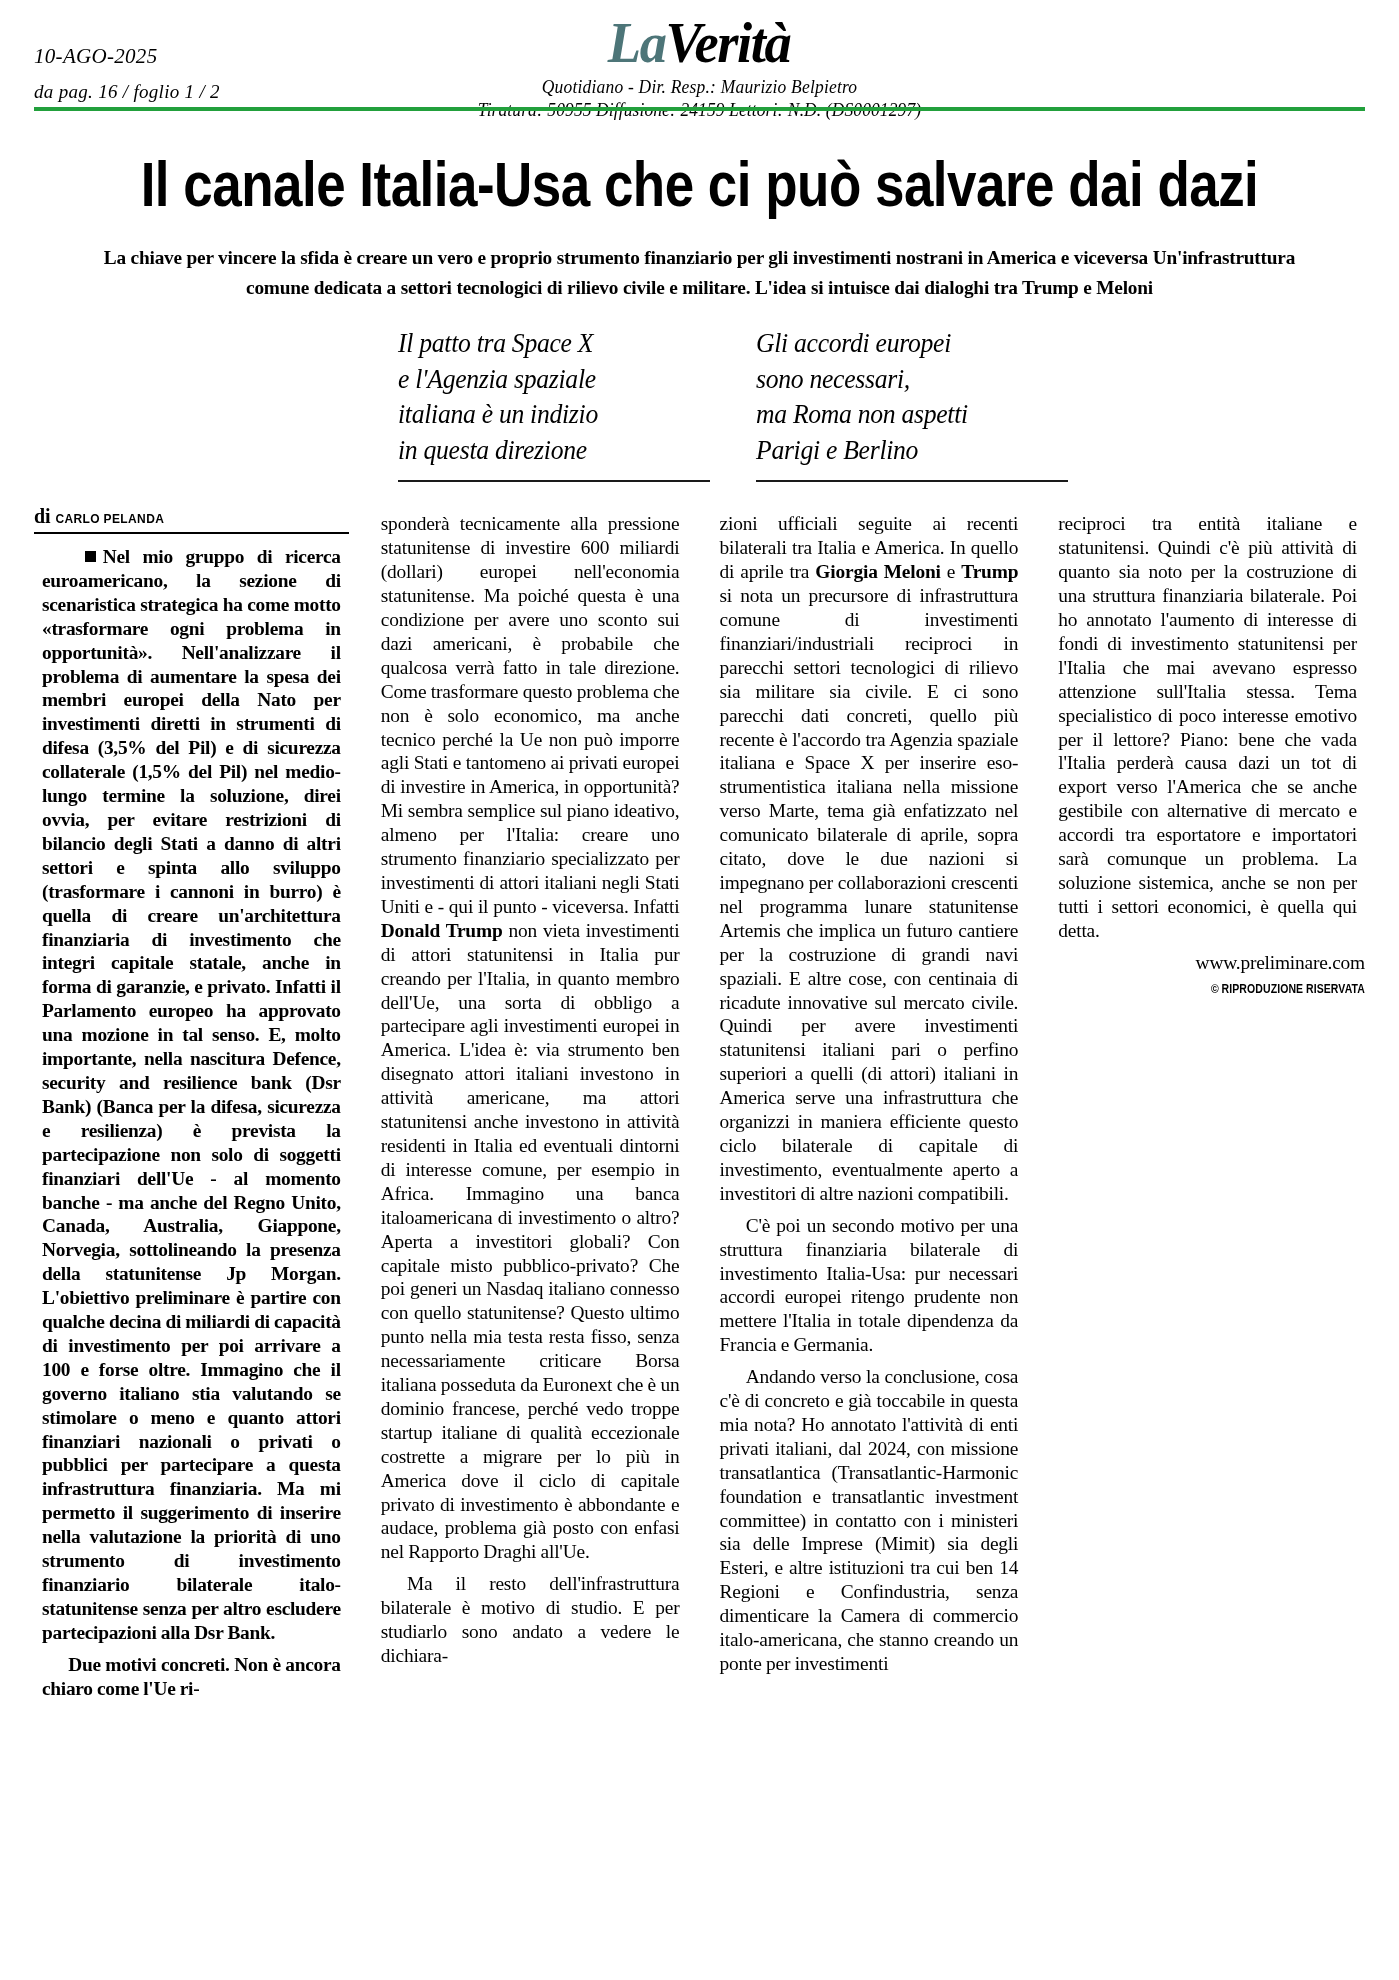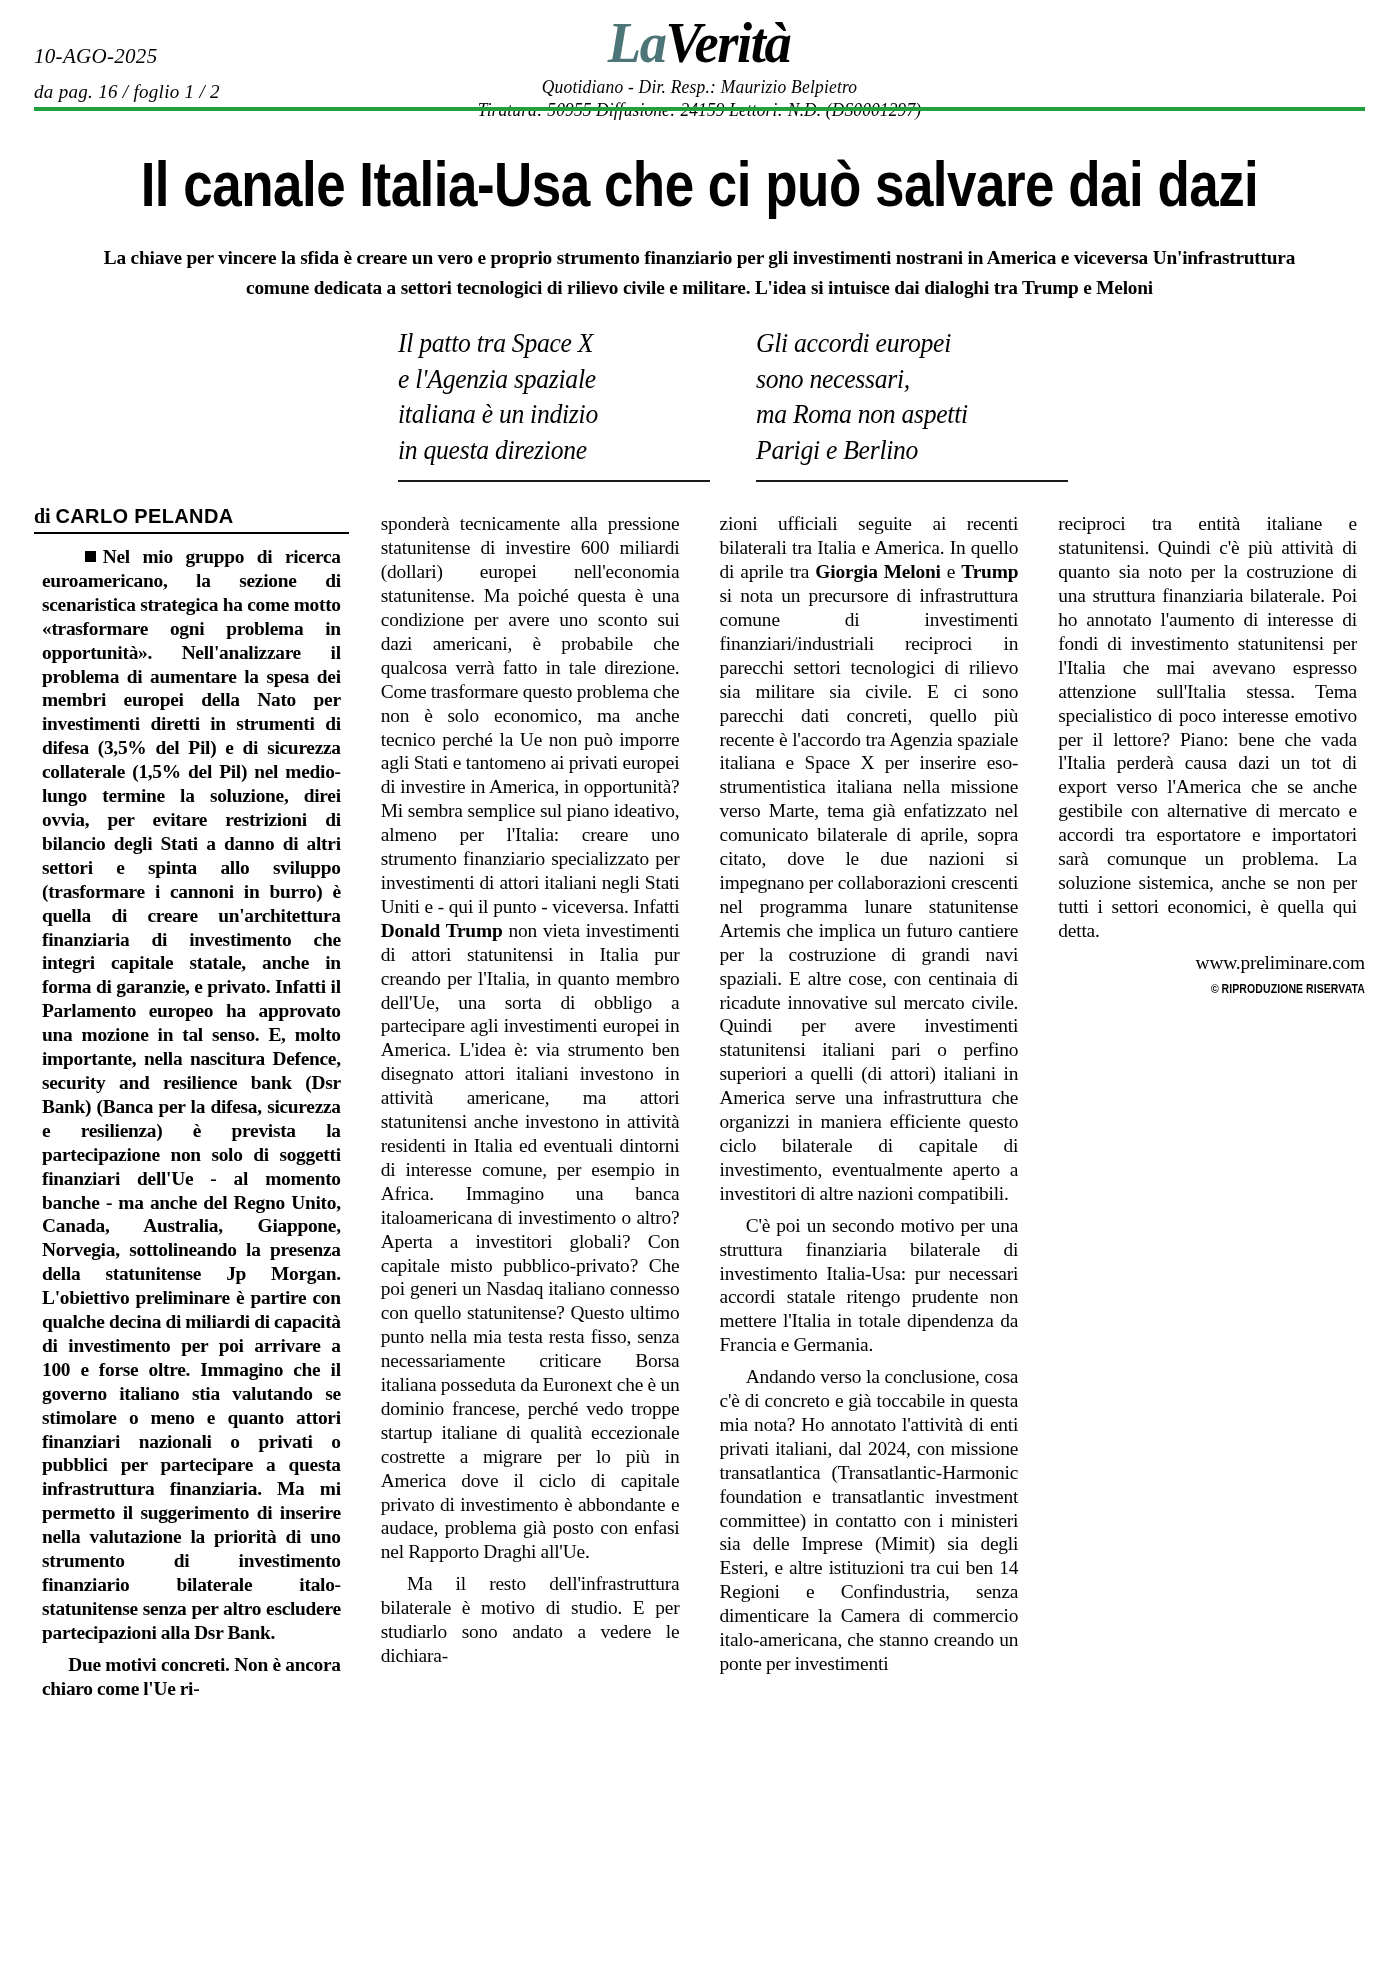--- a/index.html
+++ b/index.html
@@ -171,21 +171,21 @@
     font-weight: normal;
   }
   .byline .byline-di {
     font-family: "Liberation Serif", "DejaVu Serif", serif;
     font-weight: bold;
     font-size: 20px;
   }
   .byline .byline-name {
     font-family: "Liberation Sans", "DejaVu Sans", sans-serif;
     font-weight: bold;
-    font-size: 20px;
+    font-size: 12px;
     letter-spacing: 0.4px;
   }
   .byline-rule {
     border-bottom: 2.5px solid #000;
     margin-bottom: 11px;
   }
 
   .square-bullet {
     display: inline-block;
     width: 11px;
@@ -269,21 +269,21 @@
     <p>Due motivi concreti. Non è ancora chiaro come l'Ue ri-</p>
   </div>
 
   <div class="col col-2">
     <p><span>sponderà tecnicamente alla pressione statunitense di investire 600 miliardi (dollari) europei nell'economia statunitense. Ma poiché questa è una condizione per avere uno sconto sui dazi americani, è probabile che qualcosa verrà fatto in tale direzione. Come trasformare questo problema che non è solo economico, ma anche tecnico perché la Ue non può imporre agli Stati e tantomeno ai privati europei di investire in America, in opportunità? Mi sembra semplice sul piano ideativo, almeno per l'Italia: creare uno strumento finanziario specializzato per investimenti di attori italiani negli Stati Uniti e - qui il punto - viceversa. Infatti </span><b>Donald Trump</b><span> non vieta investimenti di attori statunitensi in Italia pur creando per l'Italia, in quanto membro dell'Ue, una sorta di obbligo a partecipare agli investimenti europei in America. L'idea è: via strumento ben disegnato attori italiani investono in attività americane, ma attori statunitensi anche investono in attività residenti in Italia ed eventuali dintorni di interesse comune, per esempio in Africa. Immagino una banca italoamericana di investimento o altro? Aperta a investitori globali? Con capitale misto pubblico-privato? Che poi generi un Nasdaq italiano connesso con quello statunitense? Questo ultimo punto nella mia testa resta fisso, senza necessariamente criticare Borsa italiana posseduta da Euronext che è un dominio francese, perché vedo troppe startup italiane di qualità eccezionale costrette a migrare per lo più in America dove il ciclo di capitale privato di investimento è abbondante e audace, problema già posto con enfasi nel Rapporto Draghi all'Ue.</span></p>
     <p>Ma il resto dell'infrastruttura bilaterale è motivo di studio. E per studiarlo sono andato a vedere le dichiara-</p>
   </div>
 
   <div class="col col-3">
     <p><span>zioni ufficiali seguite ai recenti bilaterali tra Italia e America. In quello di aprile tra </span><b>Giorgia Meloni</b><span> e </span><b>Trump</b><span> si nota un precursore di infrastruttura comune di investimenti finanziari/industriali reciproci in parecchi settori tecnologici di rilievo sia militare sia civile. E ci sono parecchi dati concreti, quello più recente è l'accordo tra Agenzia spaziale italiana e Space X per inserire eso-strumentistica italiana nella missione verso Marte, tema già enfatizzato nel comunicato bilaterale di aprile, sopra citato, dove le due nazioni si impegnano per collaborazioni crescenti nel programma lunare statunitense Artemis che implica un futuro cantiere per la costruzione di grandi navi spaziali. E altre cose, con centinaia di ricadute innovative sul mercato civile. Quindi per avere investimenti statunitensi italiani pari o perfino superiori a quelli (di attori) italiani in America serve una infrastruttura che organizzi in maniera efficiente questo ciclo bilaterale di capitale di investimento, eventualmente aperto a investitori di altre nazioni compatibili.</span></p>
-    <p>C'è poi un secondo motivo per una struttura finanziaria bilaterale di investimento Italia-Usa: pur necessari accordi statale ritengo prudente non mettere l'Italia in totale dipendenza da Francia e Germania.</p>
+    <p>C'è poi un secondo motivo per una struttura finanziaria bilaterale di investimento Italia-Usa: pur necessari accordi europei ritengo prudente non mettere l'Italia in totale dipendenza da Francia e Germania.</p>
     <p>Andando verso la conclusione, cosa c'è di concreto e già toccabile in questa mia nota? Ho annotato l'attività di enti privati italiani, dal 2024, con missione transatlantica (Transatlantic-Harmonic foundation e transatlantic investment committee) in contatto con i ministeri sia delle Imprese (Mimit) sia degli Esteri, e altre istituzioni tra cui ben 14 Regioni e Confindustria, senza dimenticare la Camera di commercio italo-americana, che stanno creando un ponte per investimenti</p>
   </div>
 
   <div class="col col-4">
     <p>reciproci tra entità italiane e statunitensi. Quindi c'è più attività di quanto sia noto per la costruzione di una struttura finanziaria bilaterale. Poi ho annotato l'aumento di interesse di fondi di investimento statunitensi per l'Italia che mai avevano espresso attenzione sull'Italia stessa. Tema specialistico di poco interesse emotivo per il lettore? Piano: bene che vada l'Italia perderà causa dazi un tot di export verso l'America che se anche gestibile con alternative di mercato e accordi tra esportatore e importatori sarà comunque un problema. La soluzione sistemica, anche se non per tutti i settori economici, è quella qui detta.</p>
     <span class="weblink">www.preliminare.com</span>
     <span class="copyright">© RIPRODUZIONE RISERVATA</span>
   </div>
 
 </div>

